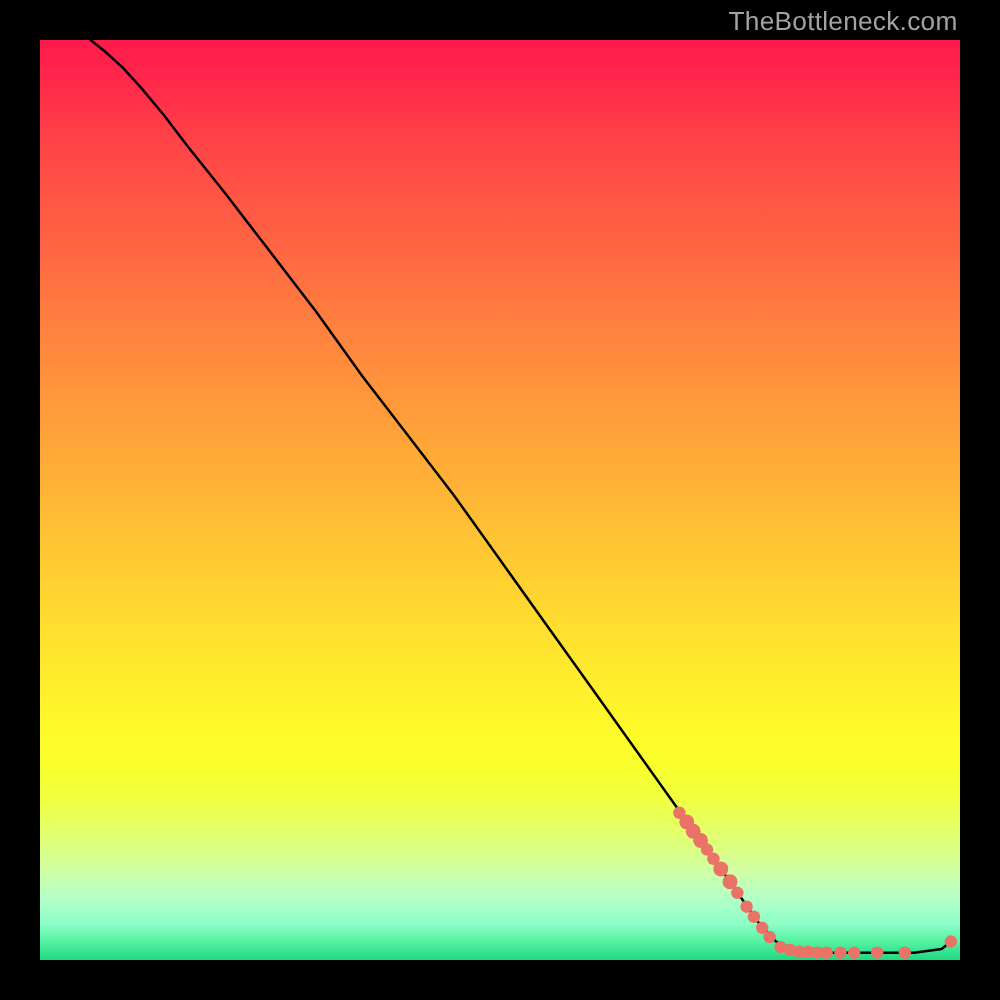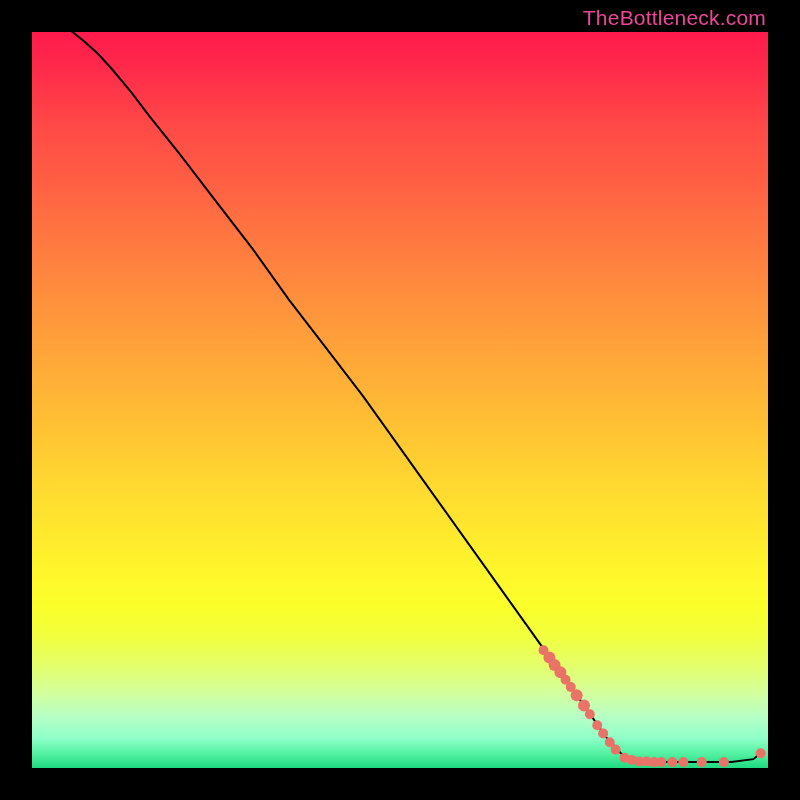--- a/index.html
+++ b/index.html
@@ -43,21 +43,21 @@
       #b7ffc6 93%,
       #8effc9 96%,
       #55f2a3 98%,
       #1fd981 100%
     );
   }
   .attribution {
     position: absolute;
     top: 6px;
     right: 34px;
-    color: #ec4899;
+    color: #a3a3a3;
     font-size: 21px;
     font-weight: 500;
     letter-spacing: 0.2px;
   }
   svg.curve {
     position: absolute;
     left: 0;
     top: 0;
     width: 736px;
     height: 736px;

